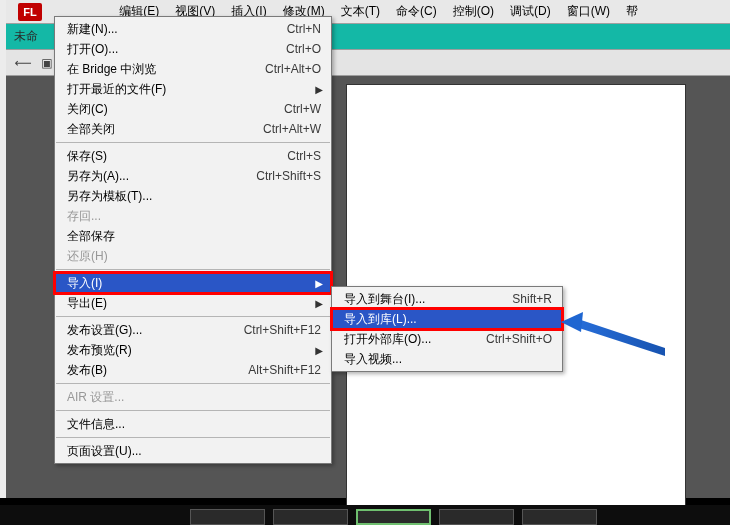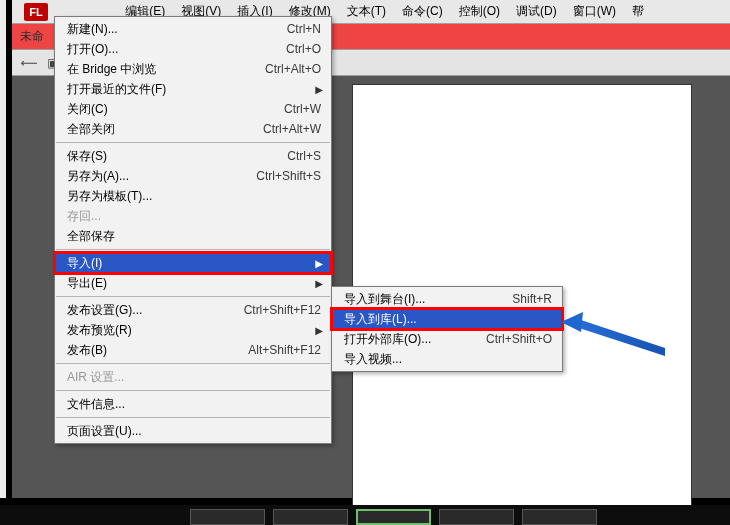--- a/index.html
+++ b/index.html
@@ -1,24 +1,24 @@
 <!DOCTYPE html>
 <html><head>
 <meta charset="utf-8">
 <style>
   * { box-sizing: border-box; margin: 0; padding: 0; font-family: "SimSun", "Microsoft YaHei", sans-serif; }
   body { width: 730px; height: 525px; background: #000; overflow: hidden; position: relative; }
-  .app { position: absolute; left: 12px; top: 0; right: 0; height: 498px; background: #bcbcbc; }
+  .app { position: absolute; left: 6px; top: 0; right: 0; height: 498px; background: #bcbcbc; }
   .menubar { height: 24px; background: #e8e8e8; border-bottom: 1px solid #a0a0a0; display: flex; align-items: stretch; font-size: 12px; }
   .logo { width: 48px; display: flex; align-items: center; justify-content: center; }
   .logo-box { width: 24px; height: 18px; background: #c00000; color: #fff; font-weight: bold; font-size: 11px; display: flex; align-items: center; justify-content: center; border-radius: 2px; }
   .menubar-item { padding: 0 8px; display: flex; align-items: center; cursor: default; white-space: nowrap; }
   .menubar-item.open { background: #d9d9d9; border: 1px solid #888; border-bottom: none; margin-top: 40px; }
   .workarea { position: absolute; top: 24px; left: 0; right: 0; bottom: 0; background: #555; }
-  .titlebar-strip { height: 26px; background: #ef4444; display: flex; align-items: center; padding-left: 8px; font-size: 12px; color: #2a2a2a; border-bottom: 1px solid #9d9d9d; }
+  .titlebar-strip { height: 26px; background: #14b8a6; display: flex; align-items: center; padding-left: 8px; font-size: 12px; color: #2a2a2a; border-bottom: 1px solid #9d9d9d; }
   .toolbar-strip { height: 26px; background: #e4e4e4; display: flex; align-items: center; padding-left: 8px; gap: 6px; border-bottom: 1px solid #9d9d9d; }
   .tool-icon { width: 18px; height: 18px; display: flex; align-items: center; justify-content: center; font-size: 12px; color: #444; }
   .canvas-area { position: absolute; top: 52px; left: 0; right: 0; bottom: 0; background: #555; }
   .canvas { position: absolute; left: 340px; top: 8px; width: 340px; height: 430px; background: #fff; border: 1px solid #333; }
   
   .dropdown { position: absolute; left: 54px; top: 16px; width: 278px; background: #f2f2f2; border: 1px solid #7a7a7a; box-shadow: 2px 2px 4px rgba(0,0,0,.3); font-size: 12px; padding: 2px 0; }
   .sep { height: 1px; background: #cfcfcf; margin: 3px 1px; border-top: 1px solid #b5b5b5; }
   .mi { display: flex; align-items: center; height: 20px; padding: 0 10px 0 12px; cursor: default; position: relative; }
   .mi.disabled { color: #989898; }
   .mi.hl { background: #2a56c6; color: #fff; }
@@ -131,20 +131,23 @@
     </div>
   <div class="mi">
       <span class="mi-label">另存为模板(T)...</span>
     </div>
   <div class="mi disabled">
       <span class="mi-label">存回...</span>
     </div>
   <div class="mi">
       <span class="mi-label">全部保存</span>
     </div>
+  <div class="mi disabled">
+      <span class="mi-label">还原(H)</span>
+    </div>
   <div class="sep"></div>
   <div class="mi hl red-box">
       <span class="mi-label">导入(I)</span>
       <span class="mi-arrow">▶</span>
     </div>
   <div class="mi">
       <span class="mi-label">导出(E)</span>
       <span class="mi-arrow">▶</span>
     </div>
   <div class="sep"></div>

